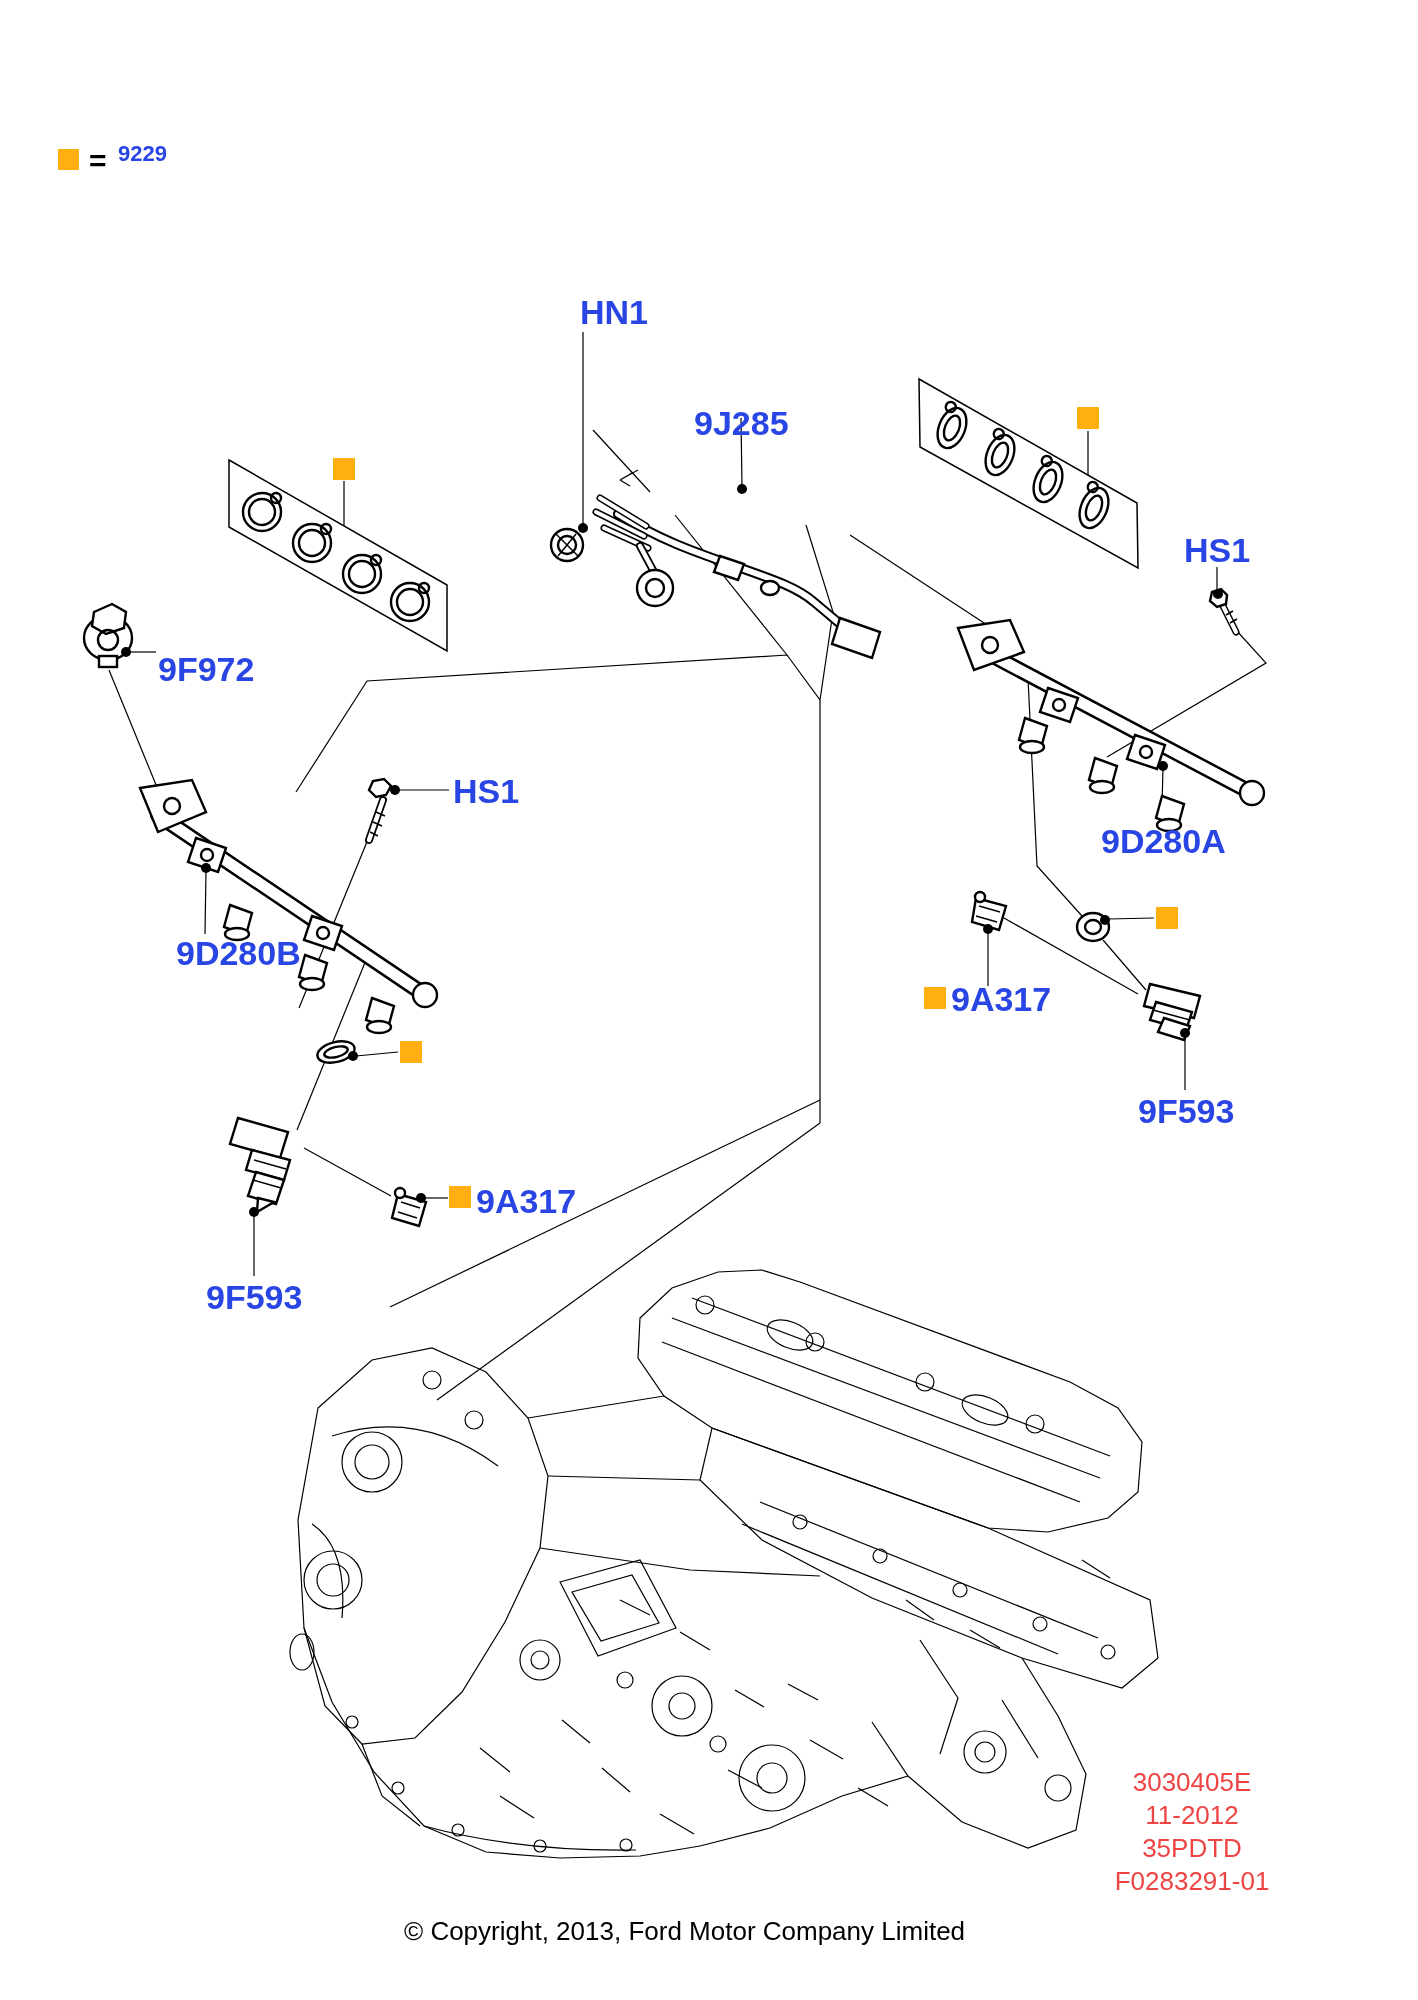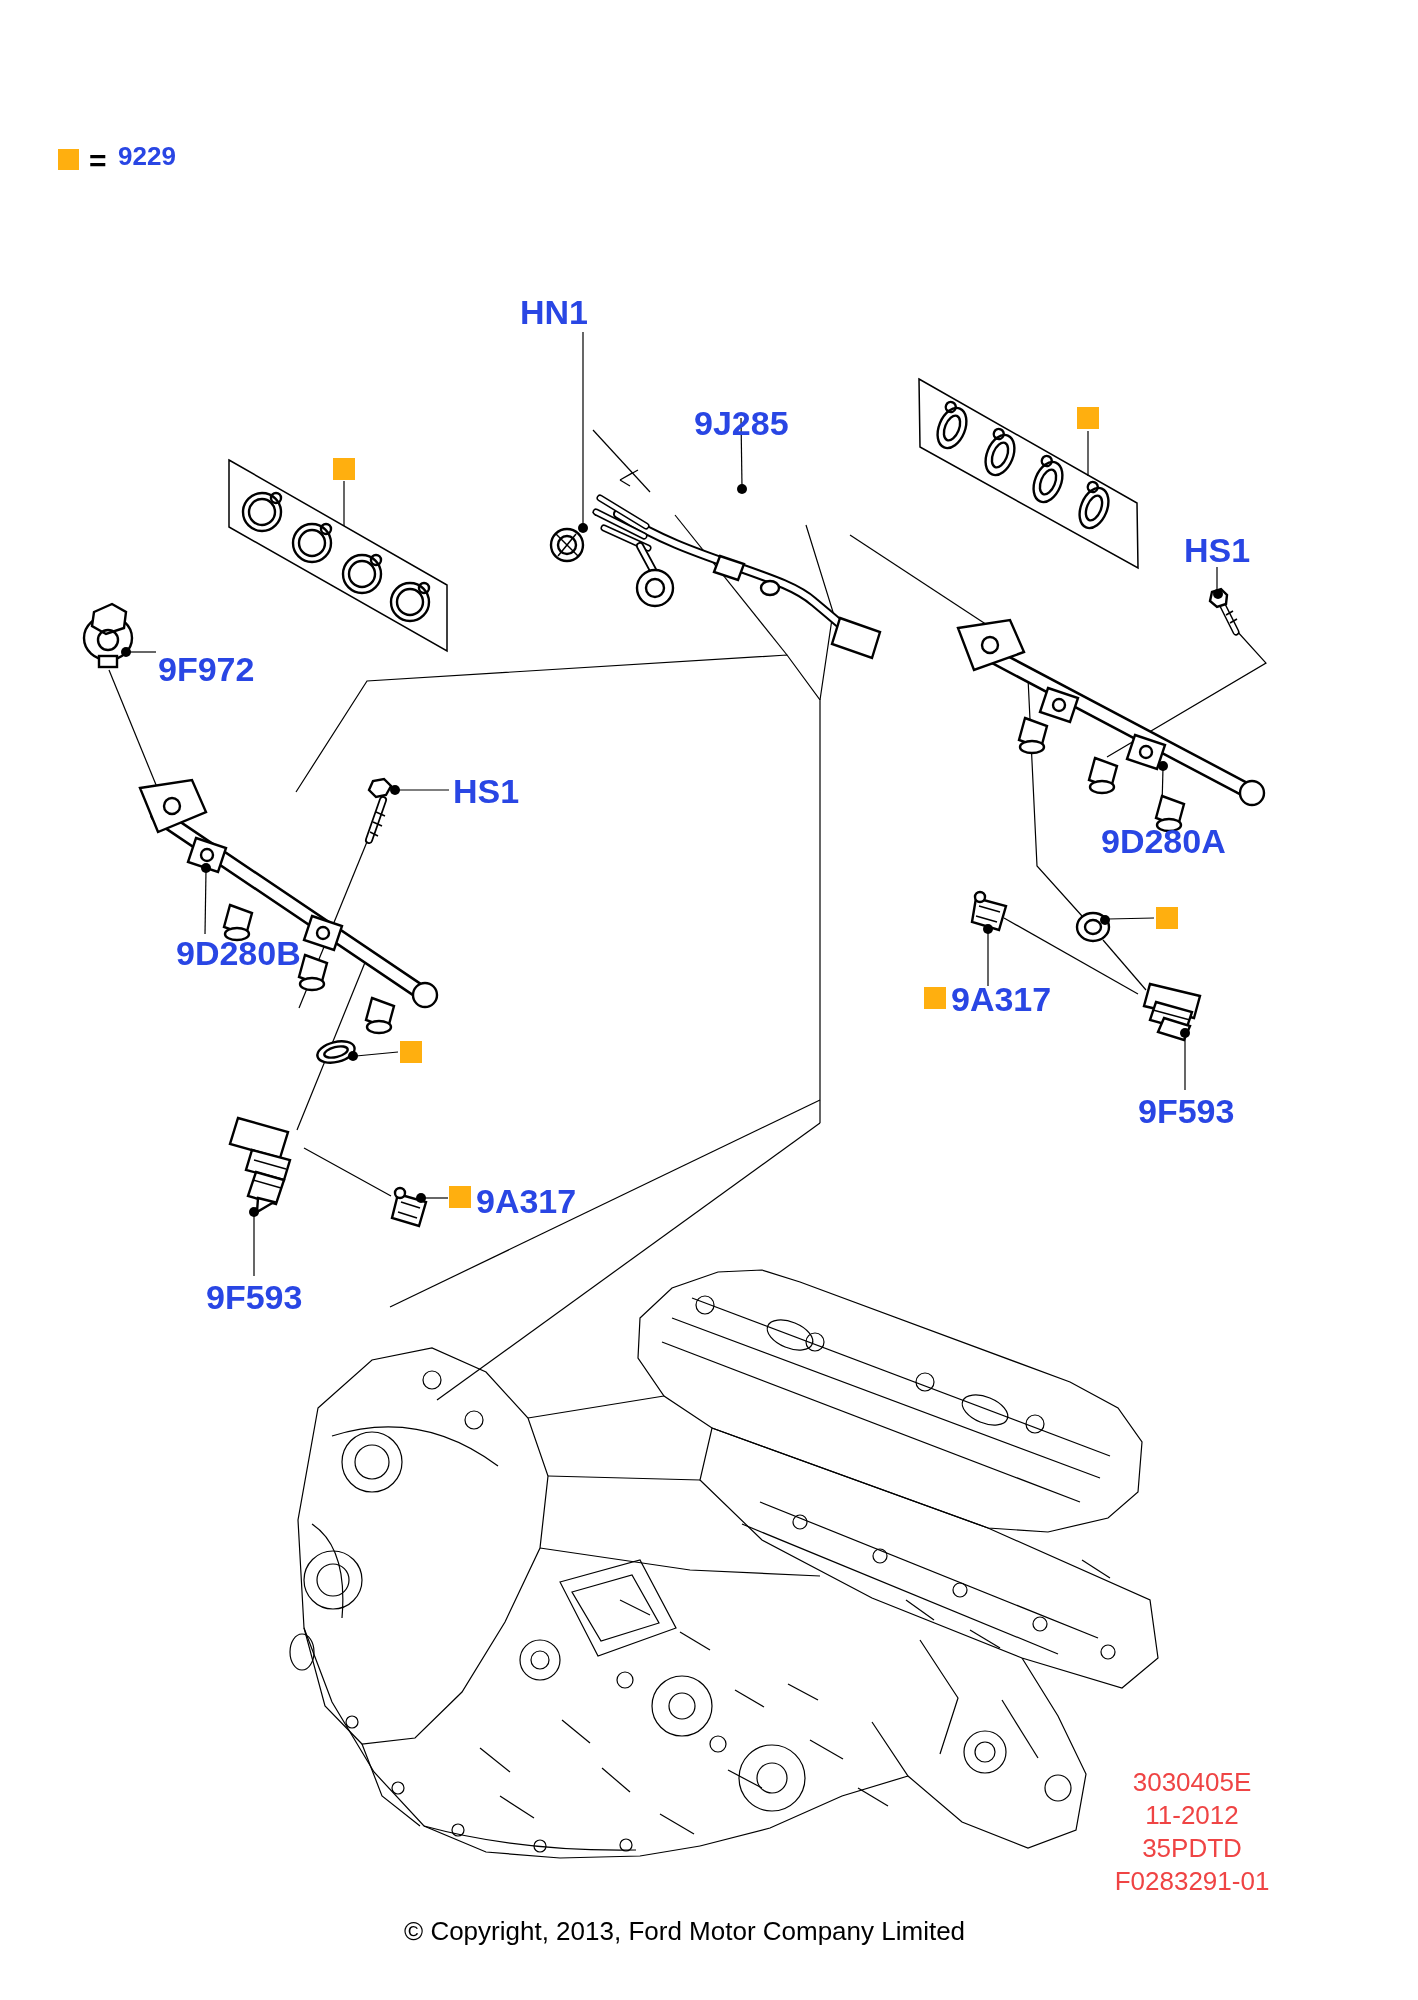--- a/index.html
+++ b/index.html
@@ -14,21 +14,21 @@
     position:absolute;
     font:bold 34px/1 "Liberation Sans", sans-serif;
     color: var(--label-blue,#2946E4);
     white-space:nowrap;
   }
   .legend-eq {
     position:absolute;
     font:bold 30px/1 "Liberation Sans", sans-serif;
     color:#000;
   }
-  .legend-num { font-size:26px; }
+  .legend-num { font-size:22px; }
   .sq {
     position:absolute; width:21px; height:21px;
     background: var(--marker-orange,#FFAF0F);
   }
   .sq-sm { width:22px; height:22px; }
   .footer-copy {
     position:absolute; left:404px; top:1872px;
     font:26px/1.2 "Liberation Sans", sans-serif; color:#000;
     white-space:nowrap;
     margin-top:44px;
@@ -377,21 +377,21 @@
   <div class="legend-eq" style="left:89px; top:146px;">=</div>
   <div class="plabel legend-num" style="left:118px; top:143px;">9229</div>
 
   <div class="sq sq-sm" style="left:333px; top:458px;"></div>
   <div class="sq sq-sm" style="left:1077px; top:407px;"></div>
   <div class="sq sq-sm" style="left:400px; top:1041px;"></div>
   <div class="sq sq-sm" style="left:1156px; top:907px;"></div>
   <div class="sq sq-sm" style="left:449px; top:1186px;"></div>
   <div class="sq sq-sm" style="left:924px; top:987px;"></div>
 
-  <div class="plabel" style="left:520px; top:295px;">HN1</div>
+  <div class="plabel" style="left:580px; top:295px;">HN1</div>
   <div class="plabel" style="left:694px; top:406px;">9J285</div>
   <div class="plabel" style="left:1184px; top:533px;">HS1</div>
   <div class="plabel" style="left:158px; top:652px;">9F972</div>
   <div class="plabel" style="left:1101px; top:809px;margin-top:15px;">9D280A</div>
   <div class="plabel" style="left:453px; top:774px;">HS1</div>
   <div class="plabel" style="left:132px; top:936px;margin-left:44px;">9D280B</div>
   <div class="plabel" style="left:476px; top:1184px;">9A317</div>
   <div class="plabel" style="left:206px; top:1280px;">9F593</div>
   <div class="plabel" style="left:951px; top:982px;">9A317</div>
   <div class="plabel" style="left:1138px; top:1094px;">9F593</div>

